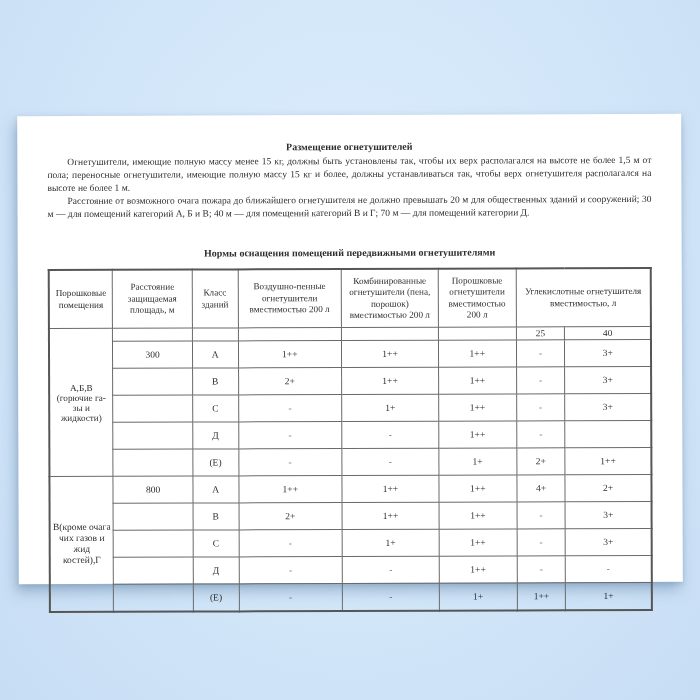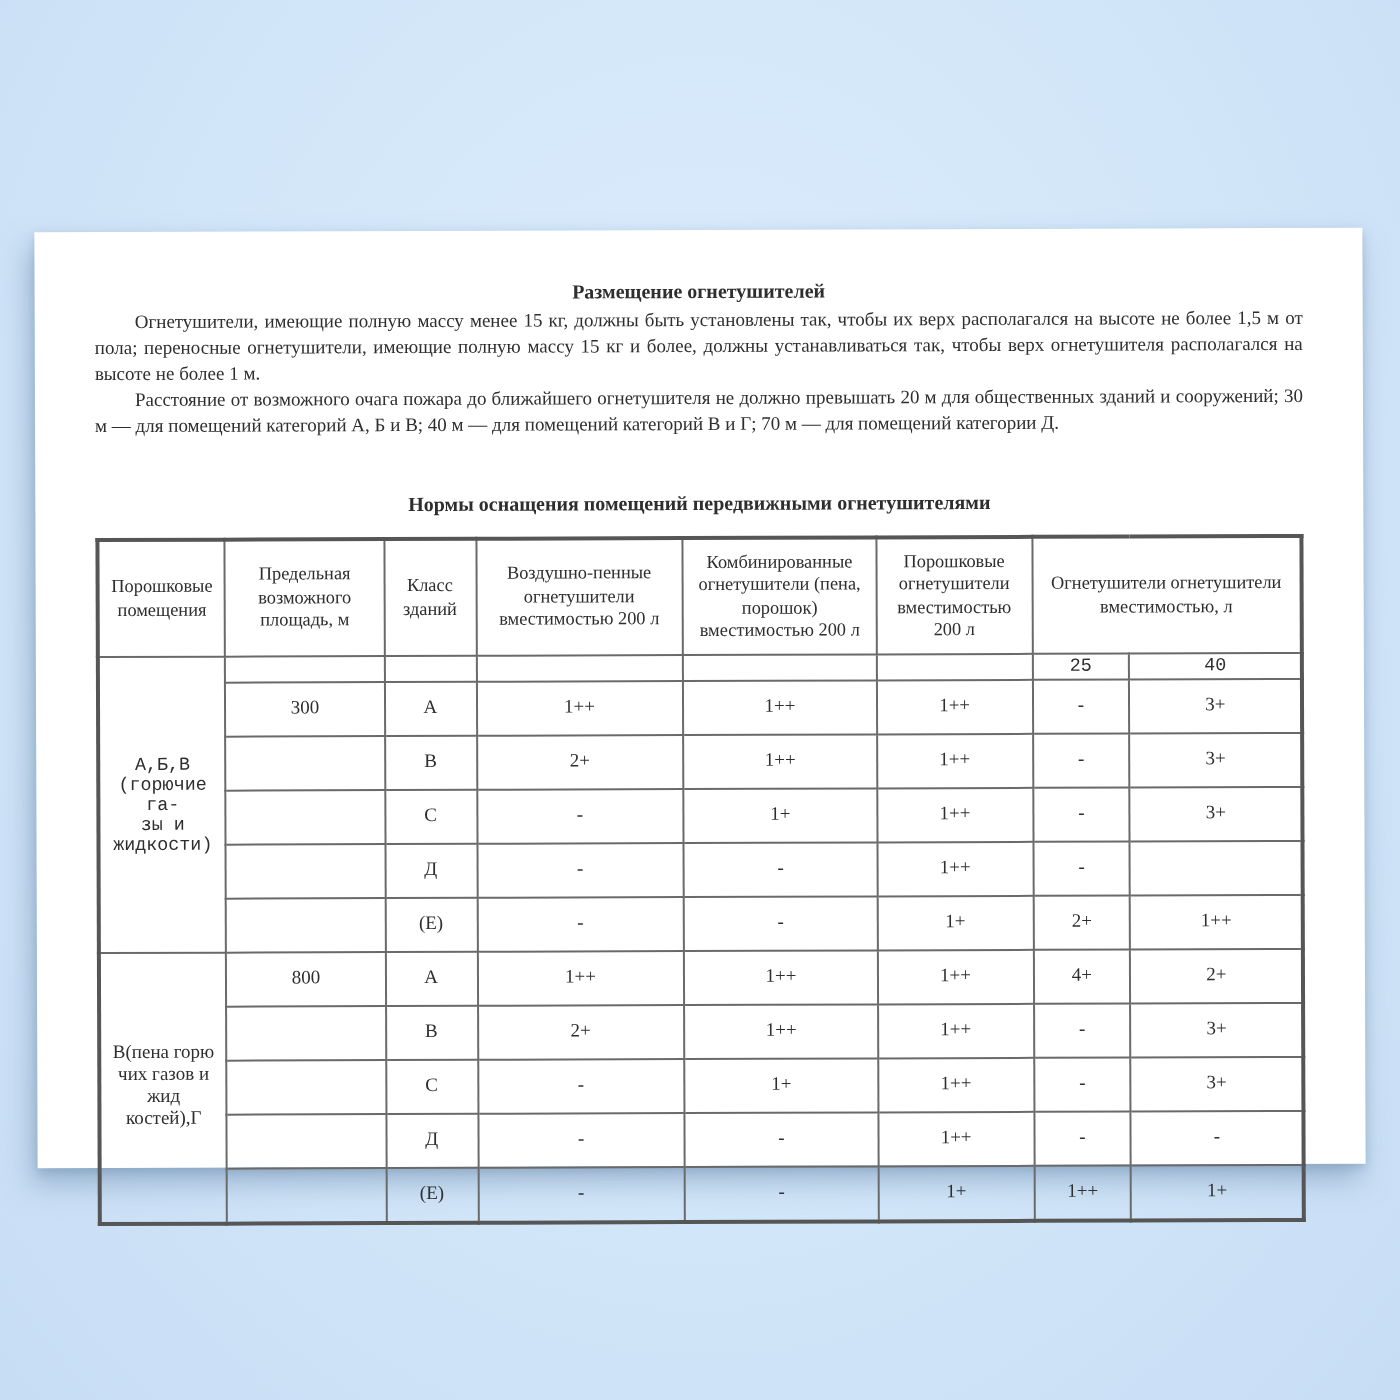--- a/index.html
+++ b/index.html
@@ -53,21 +53,21 @@
     text-align: center;
     vertical-align: middle;
     padding: 1px 2px;
     overflow: hidden;
   }
   table.norms th {
     font-size: 9.2px;
     line-height: 11.5px;
     height: 55px;
   }
-  tr.subheader-row td { height: 12px; font-size: 9.2px; line-height: 10px; padding: 0 2px; font-family: Liberation Mono, monospace; }
+  tr.subheader-row td { height: 12px; font-size: 9.2px; line-height: 10px; padding: 0 2px; }
   tr.data-row td { height: 24px; font-size: 9.5px; line-height: 11px; }
   td.cat { font-size: 9.3px; line-height: 12px; }
   .lines { white-space: pre-line; }
   td.area-val { vertical-align: top; padding-top: 3px; }
   col.c-cat   { width: 10.6%; }
   col.c-area  { width: 13.2%; }
   col.c-class { width: 7.6%; }
   col.c-foam  { width: 17.2%; }
   col.c-comb  { width: 16.1%; }
   col.c-powd  { width: 12.9%; }
@@ -94,26 +94,26 @@
         <col class="c-foam">
       <col class="c-comb">
         <col class="c-powd">
         <col class="c-co25">
         <col class="c-co80">
     </colgroup>
 
     <tbody>
         <tr class="header-row">
       <th>Порошковые помещения</th>
-      <th>Предельная возможного площадь, м</th>
+      <th>Расстояние защищаемая площадь, м</th>
       <th>Класс зданий</th>
       <th>Воздушно-пенные огнетушители вместимостью 200 л</th>
       <th>Комбинированные огнетушители (пена, порошок) вместимостью 200 л</th>
       <th>Порошковые огнетушители вместимостью 200 л</th>
-      <th colspan="2">Огнетушители огнетушители вместимостью, л</th>
+      <th colspan="2">Углекислотные огнетушителя вместимостью, л</th>
     </tr>
 
     <tr class="subheader-row">
       <td class="cat lines" rowspan="6">А,Б,В
 (горючие га-
 зы и жидкости)</td>
       <td></td>
       <td></td>
       <td></td>
       <td></td>
@@ -166,21 +166,21 @@
       <td></td>
       <td>(Е)</td>
       <td>-</td>
       <td>-</td>
       <td>1+</td>
       <td>2+</td>
       <td>1++</td>
     </tr>
 
     <tr class="data-row">
-      <td class="cat lines" rowspan="5">В(пена горю
+      <td class="cat lines" rowspan="5">В(кроме очага
 чих газов и жид
 костей),Г</td>
       <td class="area-val">800</td>
       <td>А</td>
       <td>1++</td>
       <td>1++</td>
       <td>1++</td>
       <td>4+</td>
       <td>2+</td>
     </tr>

